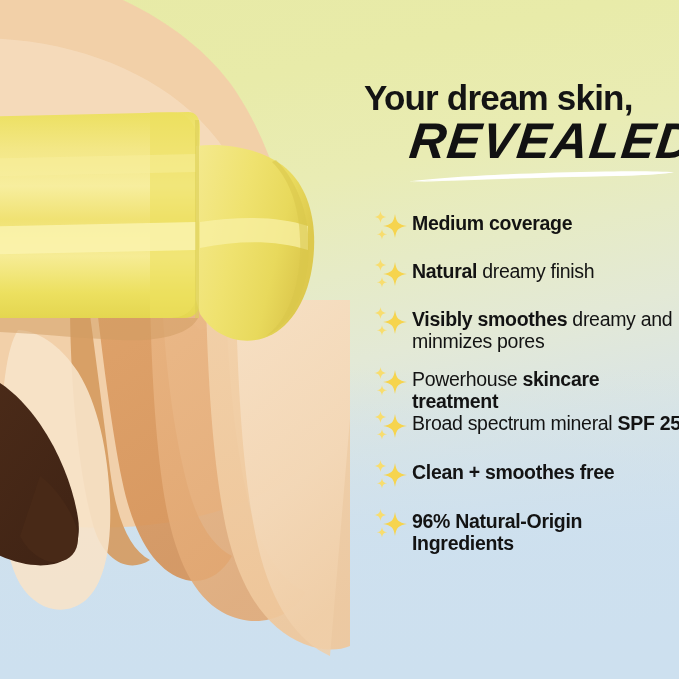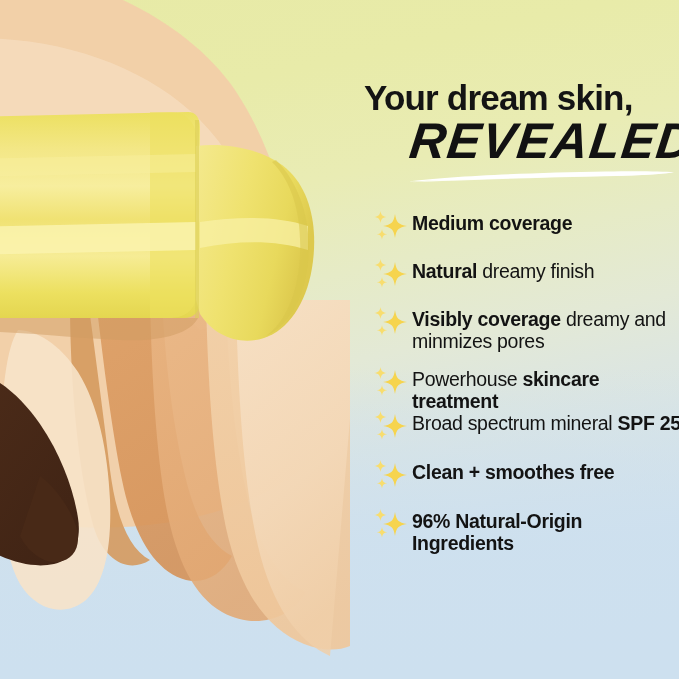--- a/index.html
+++ b/index.html
@@ -283,21 +283,21 @@
       </div>
 
       <div class="bullet b2">
         <span class="spark">
           <svg viewBox="0 0 42 34" aria-hidden="true">
             <path d="M25 4 C26.3 12.4 28.6 14.7 37 16 C28.6 17.3 26.3 19.6 25 28 C23.7 19.6 21.4 17.3 13 16 C21.4 14.7 23.7 12.4 25 4 Z" fill="#f6d44e"></path>
             <path d="M10.5 1 C11.2 5.1 12.4 6.3 16.5 7 C12.4 7.7 11.2 8.9 10.5 13 C9.8 8.9 8.6 7.7 4.5 7 C8.6 6.3 9.8 5.1 10.5 1 Z" fill="#f8dd6e"></path>
             <path d="M12 19 C12.6 22.6 13.6 23.6 17.2 24.2 C13.6 24.8 12.6 25.8 12 29.4 C11.4 25.8 10.4 24.8 6.8 24.2 C10.4 23.6 11.4 22.6 12 19 Z" fill="#f8dd6e"></path>
           </svg>
         </span>
-        <span class="bullet-text"><b>Visibly coverage</b><span> dreamy and minmizes pores</span></span>
+        <span class="bullet-text"><b>Visibly smoothes</b><span> dreamy and minmizes pores</span></span>
       </div>
 
       <div class="bullet b3">
         <span class="spark">
           <svg viewBox="0 0 42 34" aria-hidden="true">
             <path d="M25 4 C26.3 12.4 28.6 14.7 37 16 C28.6 17.3 26.3 19.6 25 28 C23.7 19.6 21.4 17.3 13 16 C21.4 14.7 23.7 12.4 25 4 Z" fill="#f6d44e"></path>
             <path d="M10.5 1 C11.2 5.1 12.4 6.3 16.5 7 C12.4 7.7 11.2 8.9 10.5 13 C9.8 8.9 8.6 7.7 4.5 7 C8.6 6.3 9.8 5.1 10.5 1 Z" fill="#f8dd6e"></path>
             <path d="M12 19 C12.6 22.6 13.6 23.6 17.2 24.2 C13.6 24.8 12.6 25.8 12 29.4 C11.4 25.8 10.4 24.8 6.8 24.2 C10.4 23.6 11.4 22.6 12 19 Z" fill="#f8dd6e"></path>
           </svg>
         </span>

